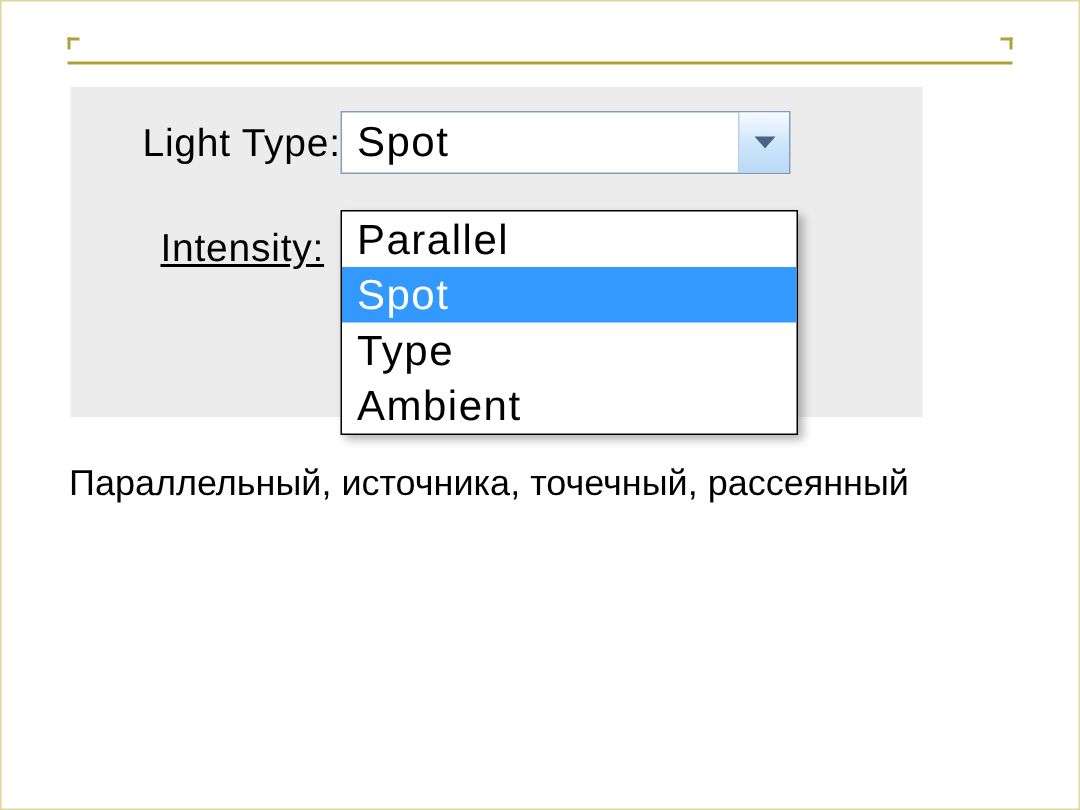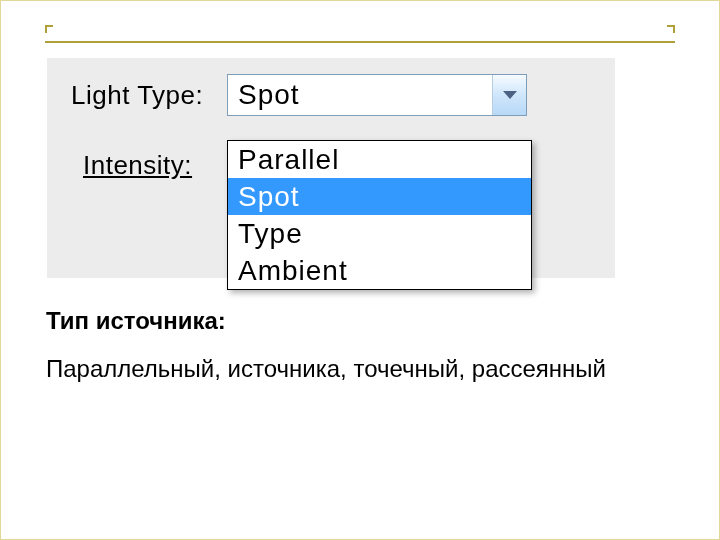--- a/index.html
+++ b/index.html
@@ -49,20 +49,21 @@
       position: absolute;
       display: flex;
       align-items: center;
     }
     .label {
       font-family: "Arial Narrow", Arial, sans-serif;
       font-stretch: condensed;
       font-size: 26px;
       color: #000;
       letter-spacing: 0.5px;
+      margin-left: 24px;
     }
 
     .row1 { left: 24px; top: 22px; }
     .row2 { left: 36px; top: 92px; text-decoration: underline; }
     .row3 { left: 18px; top: 162px; }
 
     .combo {
       position: absolute;
       left: 180px;
       top: 16px;
@@ -166,16 +167,15 @@
     <div class="dropdown">
       <div class="option">Parallel</div>
       <div class="option selected">Spot</div>
       <div class="option">Type</div>
       <div class="option">Ambient</div>
     </div>
 
   </div>
 
   <div class="text-block">
-    <div class="heading">Тип источника:</div>
     <div class="desc">Параллельный, источника, точечный, рассеянный</div>
   </div>
 </div>
 
 </body></html>

